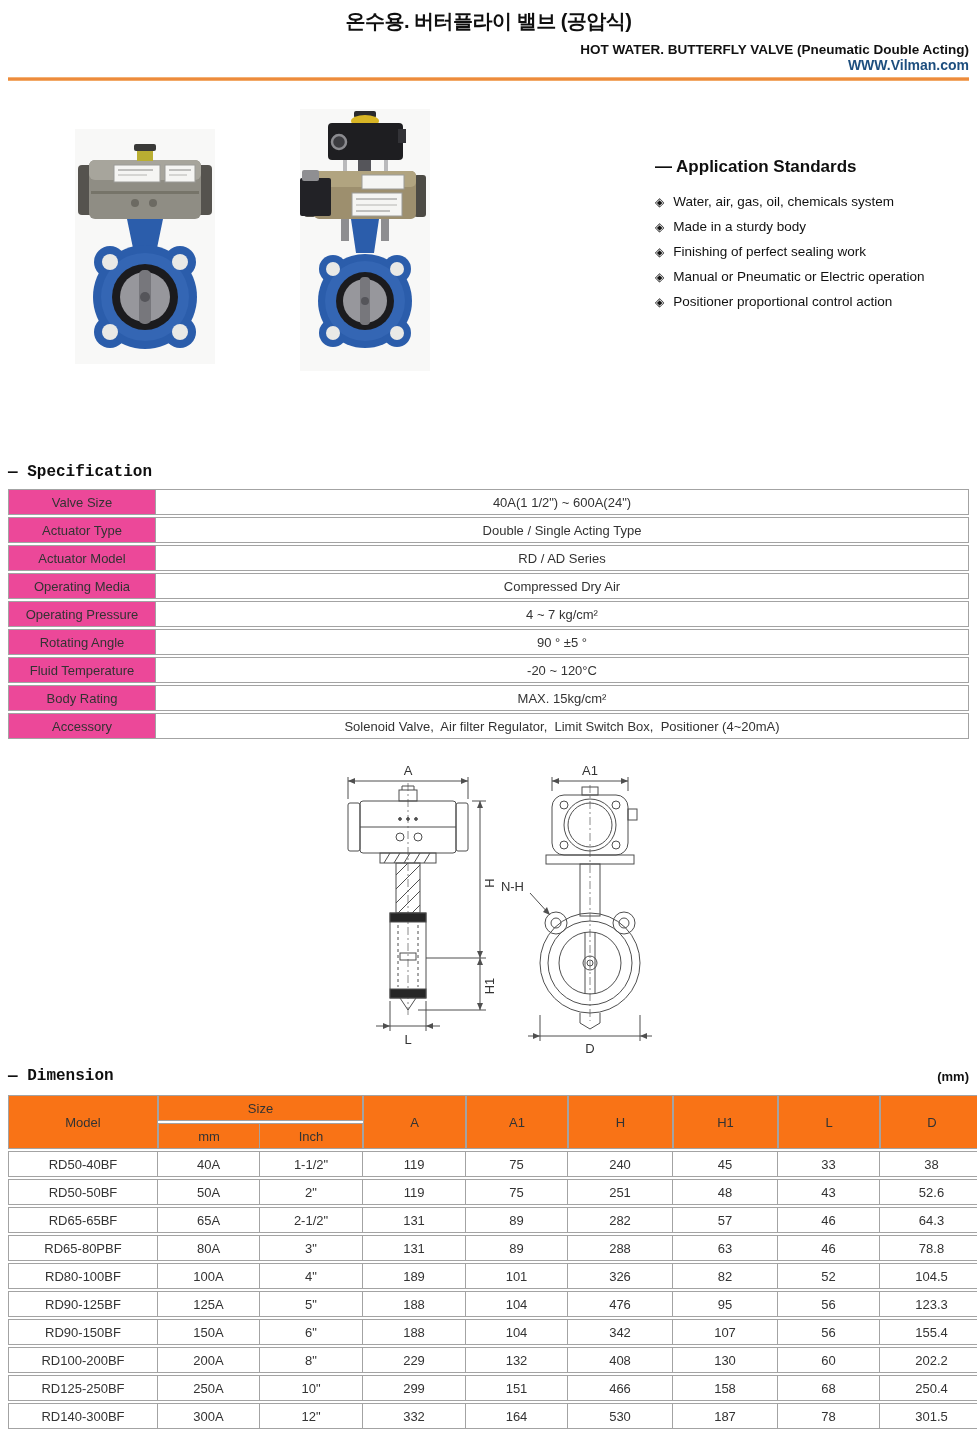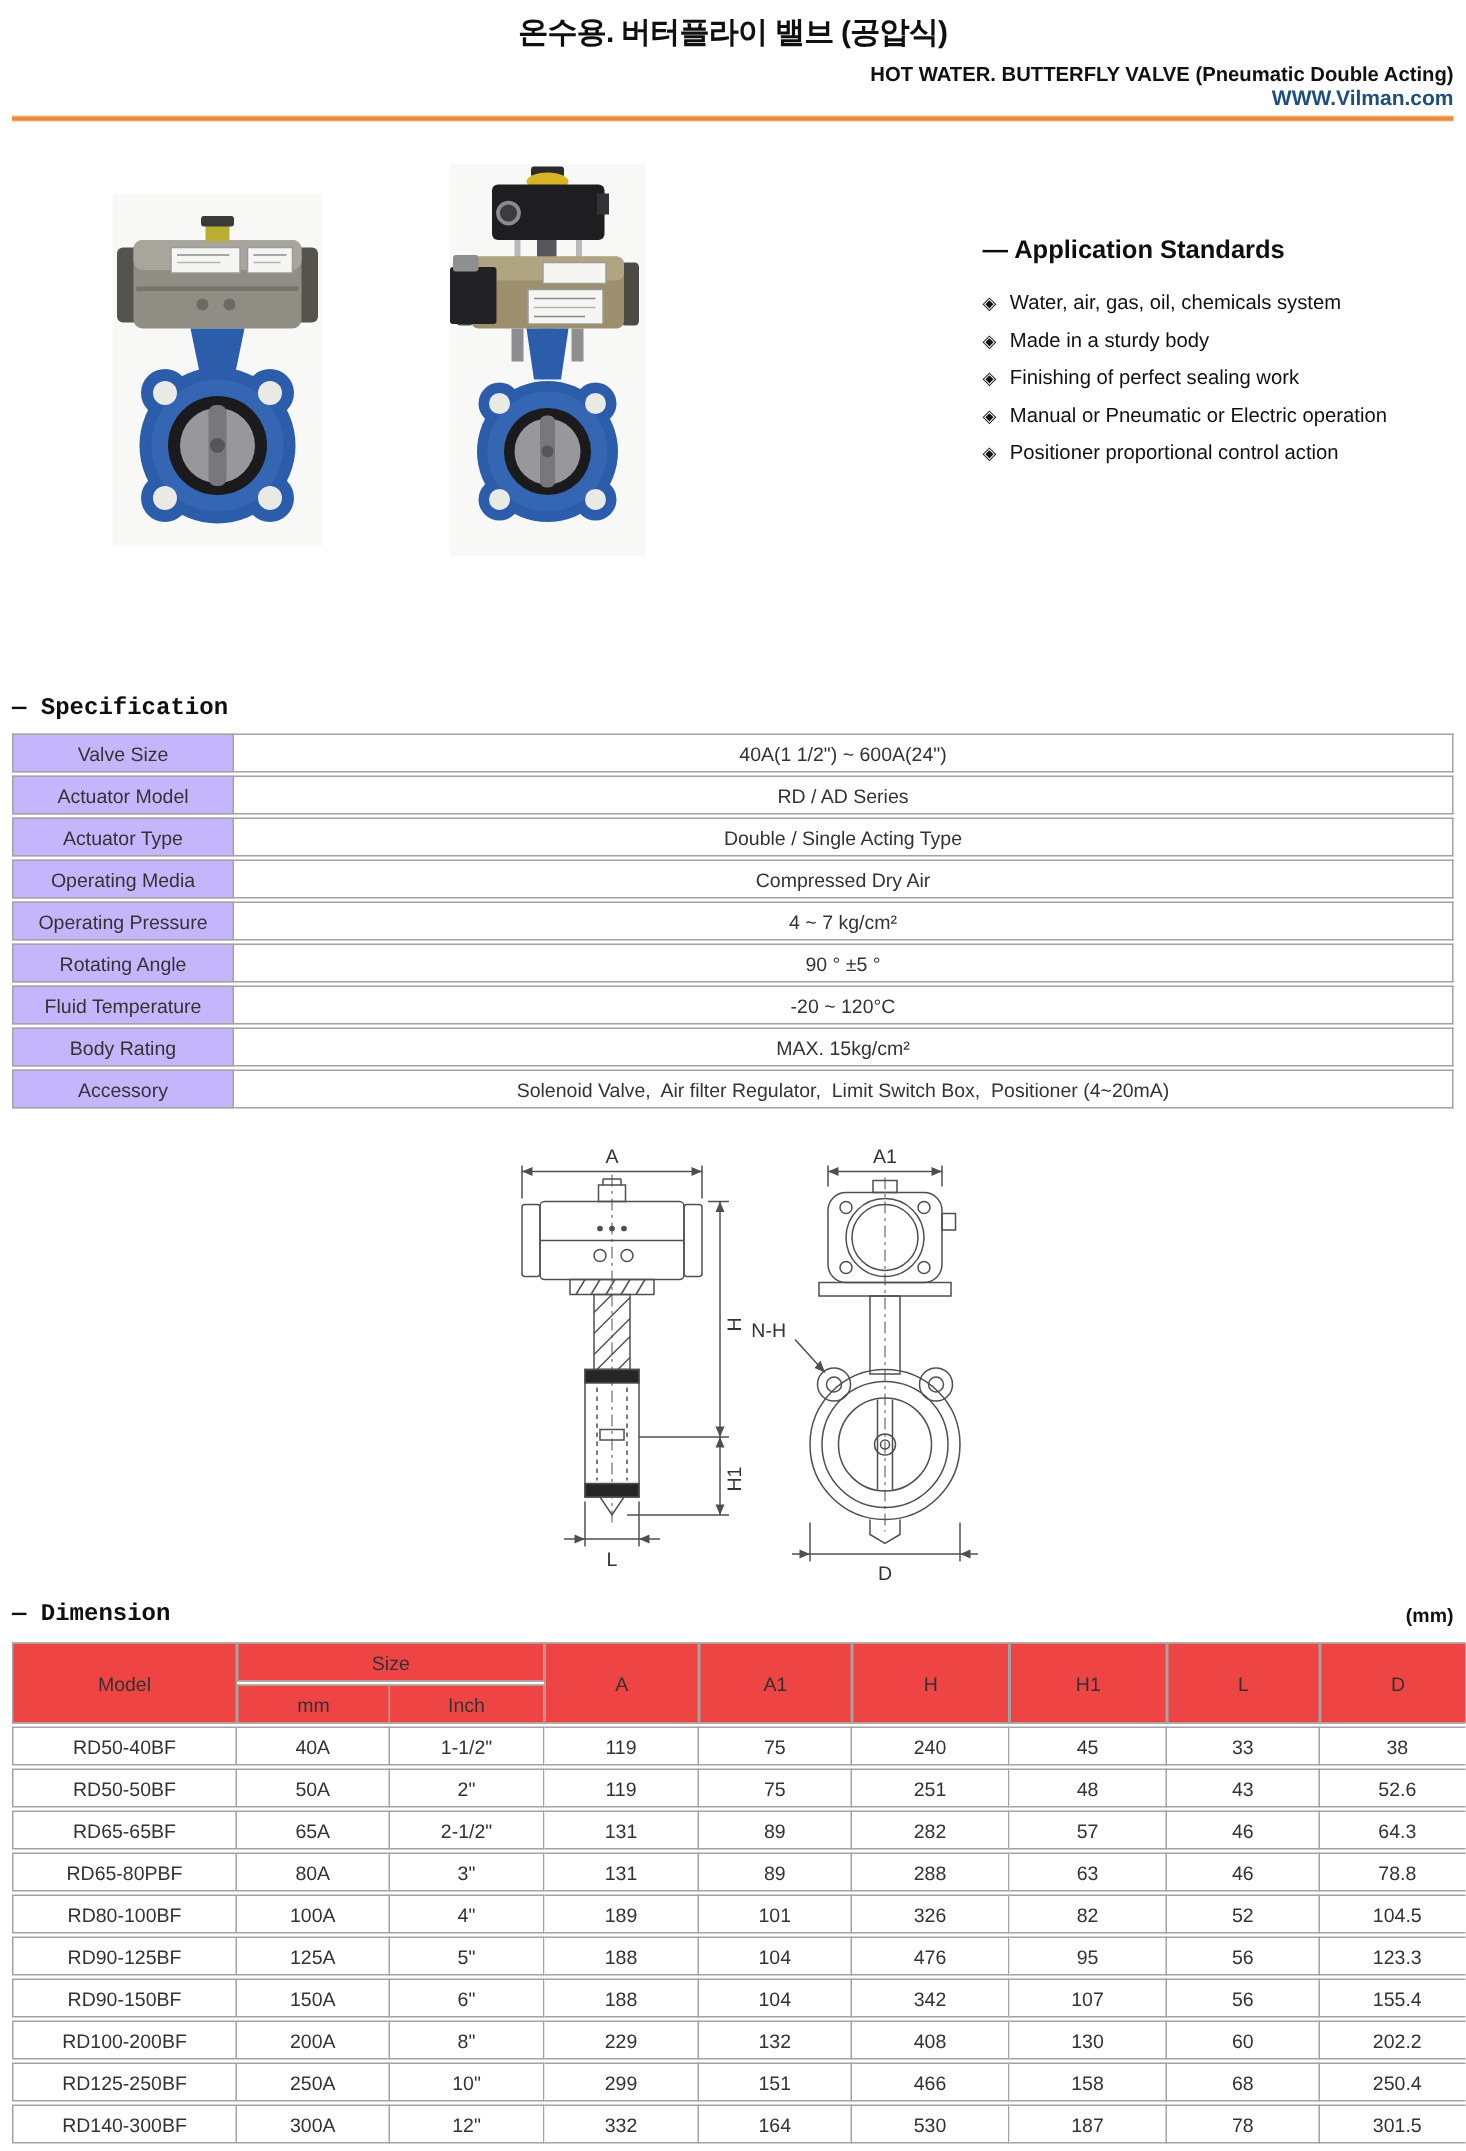--- a/index.html
+++ b/index.html
@@ -33,24 +33,24 @@
   .dim-head-row { display:flex; justify-content:space-between; align-items:center; margin-top:4px; }
   .dim-unit { font-size:13px; font-weight:bold; color:#111;margin-left:22px; }
 
   
   table { border-collapse:separate; border-spacing:0 2px; width:100%; font-size:13px; color:#333; table-layout:fixed; }
   td, th { border:1px solid #a3a3a3; border-left:none; text-align:center; vertical-align:middle;
            padding:3px 6px; background:#fff; font-weight:normal; }
   tr td:first-child, tr th:first-child { border-left:1px solid #a3a3a3; }
   #spec-table { margin-top:6px; }
   #spec-table td { height:26px; }
-  .spec-label-cell { background:#c4b5fd; }
+  .spec-label-cell { background:#ec4899; }
   .spec-value-cell { white-space:pre-wrap; }
   #dim-table { margin-top:8px; }
-  #dim-table th { background:#ef4444; height:26px; }
+  #dim-table th { background:#f97316; height:26px; }
   #dim-table td { height:26px; }
   #dim-table thead th[rowspan] { border-left:1px solid #a3a3a3; }
   #dim-table thead tr:first-child th { border-left:1px solid #a3a3a3; }
 
   
   .drawings { margin-top:22px; display:flex; justify-content:center; }
   .drawings svg { margin-left:18px; }
 
   svg text { font-family:"Liberation Sans", sans-serif; }
 </style>
@@ -199,26 +199,26 @@
       <colgroup>
           <col style="width:148px">
           <col>
         </colgroup>
       <tbody id="spec-body">
           <tr>
             <td class="spec-label-cell">Valve Size</td>
             <td class="spec-value-cell">40A(1 1/2") ~ 600A(24")</td>
           </tr>
           <tr>
+            <td class="spec-label-cell">Actuator Type</td>
+            <td class="spec-value-cell">Double / Single Acting Type</td>
+          </tr>
+          <tr>
             <td class="spec-label-cell">Actuator Model</td>
             <td class="spec-value-cell">RD / AD Series</td>
-          </tr>
-          <tr>
-            <td class="spec-label-cell">Actuator Type</td>
-            <td class="spec-value-cell">Double / Single Acting Type</td>
           </tr>
           <tr>
             <td class="spec-label-cell">Operating Media</td>
             <td class="spec-value-cell">Compressed Dry Air</td>
           </tr>
           <tr>
             <td class="spec-label-cell">Operating Pressure</td>
             <td class="spec-value-cell">4 ~ 7 kg/cm²</td>
           </tr>
           <tr>

